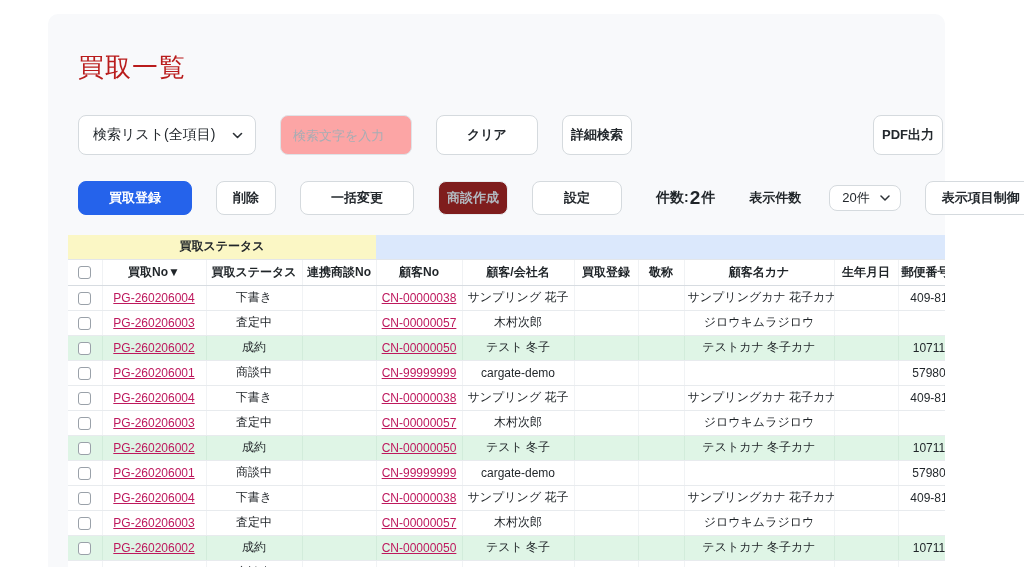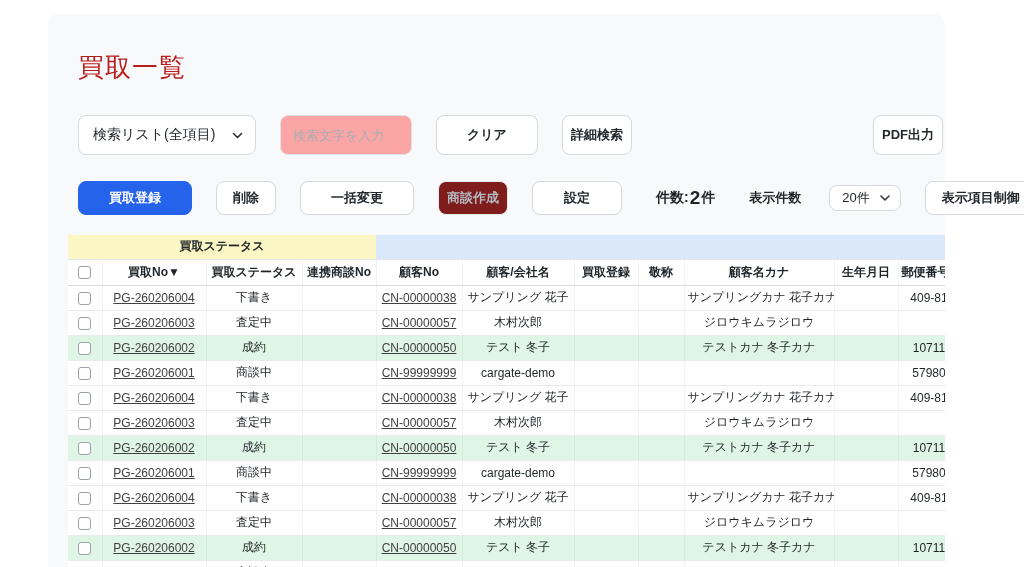--- a/index.html
+++ b/index.html
@@ -66,21 +66,21 @@
   .grp .grp-yellow { background: #fbf7c5; }
   .grp .grp-blue  { background: #dbe8fc; }
 
   .cols th { height: 25px; font-weight: 700; background: #ffffff;
              border-bottom: 1px solid #d7dce1; border-right: 1px solid #f0f2f4; padding: 4px 3px; }
   .cols th:last-child { text-align: left; padding-left: 3px; }
 
   tbody td { height: 25px; border-bottom: 1px solid #e8ebee; border-right: 1px solid #f1f3f5; padding: 0 3px; }
   tbody tr.green td { background: #dff5e6; border-right-color: #d2ecdb; }
 
-  a.cell-link { color: #404040; text-decoration: underline; }
+  a.cell-link { color: #be185d; text-decoration: underline; }
 
   .cb { display: inline-block; width: 13px; height: 13px; border: 1.5px solid #9aa1a9;
         border-radius: 3px; background: #ffffff; vertical-align: middle; cursor: pointer; }
 
   .chev svg { display: block; }
 </style>
 </head>
 <body>
 
 <div class="card">

